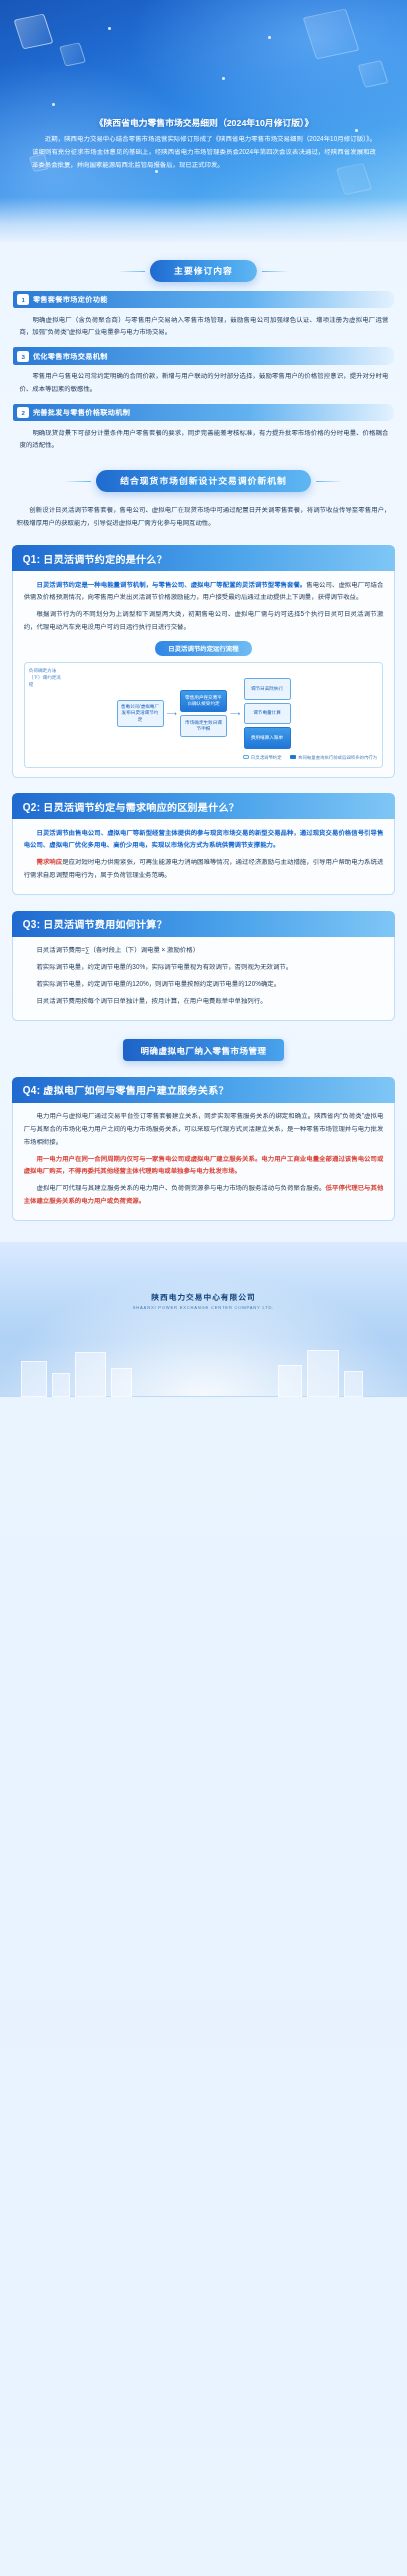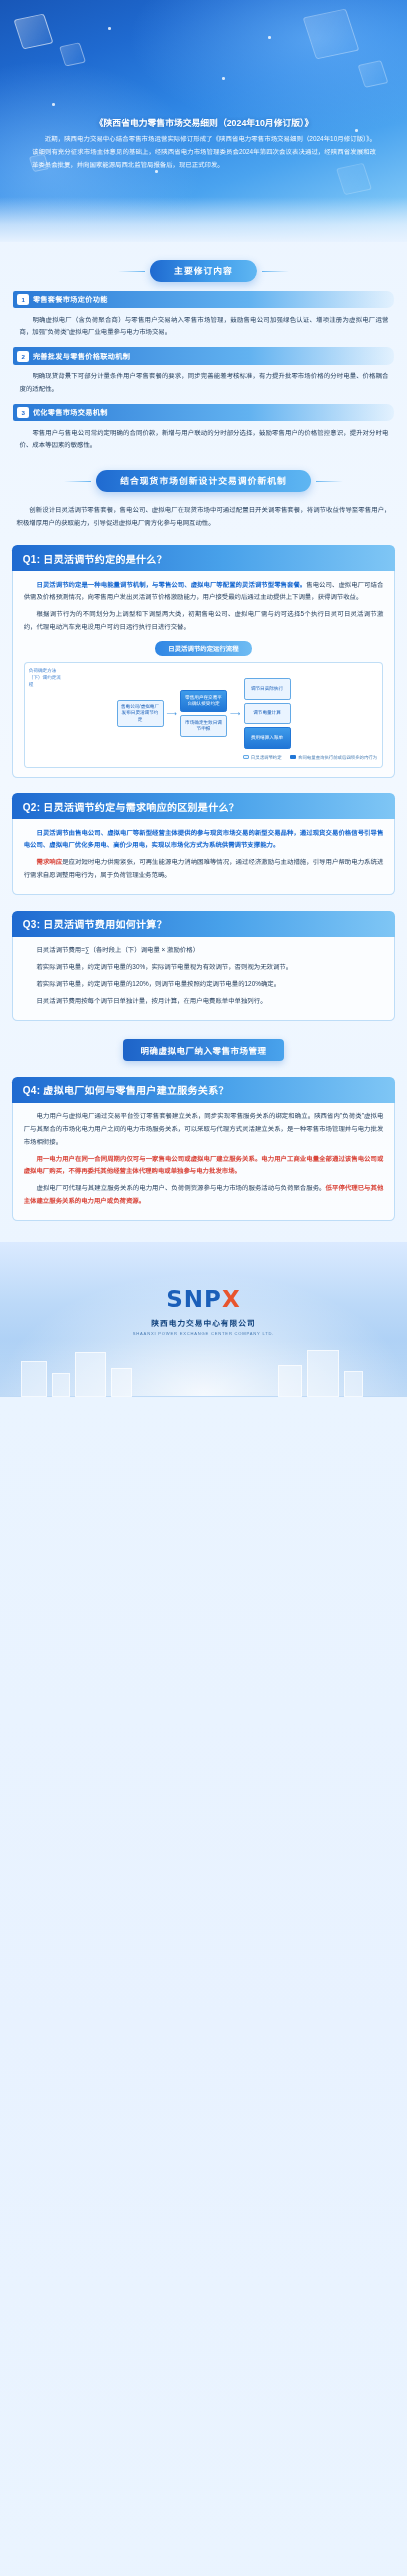--- a/index.html
+++ b/index.html
@@ -232,32 +232,32 @@
   <div class="item">
     <div class="item-head">
       <span class="item-num">1</span>
       <span class="item-head-text">零售套餐市场定价功能</span>
     </div>
     <div class="item-body">明确虚拟电厂（含负荷聚合商）与零售用户交易纳入零售市场管理，鼓励售电公司加强绿色认证、增项注册为虚拟电厂运营商，加强"负荷类"虚拟电厂业电量参与电力市场交易。</div>
   </div>
 
   <div class="item">
     <div class="item-head">
+      <span class="item-num">3</span>
+      <span class="item-head-text">优化零售市场交易机制</span>
+    </div>
+    <div class="item-body">零售用户与售电公司常约定明确的合同价款，新增与用户联动的分时部分选择，鼓励零售用户的价格管控意识，提升对分时电价、成本等因素的敏感性。</div>
+  </div>
+
+  <div class="item">
+    <div class="item-head">
       <span class="item-num">2</span>
       <span class="item-head-text">完善批发与零售价格联动机制</span>
     </div>
     <div class="item-body">明确现货背景下可部分计量条件用户零售套餐的要求，同步完善能差考核标准，有力提升批零市场价格的分时电量、价格耦合度的适配性。</div>
-  </div>
-
-  <div class="item">
-    <div class="item-head">
-      <span class="item-num">3</span>
-      <span class="item-head-text">优化零售市场交易机制</span>
-    </div>
-    <div class="item-body">零售用户与售电公司常约定明确的合同价款，新增与用户联动的分时部分选择，鼓励零售用户的价格管控意识，提升对分时电价、成本等因素的敏感性。</div>
   </div>
 
 </div>
 
 <div class="sec-title-wrap">
   <span class="sec-title">结合现货市场创新设计交易调价新机制</span>
 </div>
 <div class="para">创新设计日灵活调节零售套餐，售电公司、虚拟电厂在现货市场中可通过配置日开关调零售套餐，将调节收益传导至零售用户，积极增厚用户的获取能力，引导促进虚拟电厂需方化参与电网互动性。</div>
 
 <div class="q-head">Q1: 日灵活调节约定的是什么？</div>
@@ -332,20 +332,17 @@
   <div class="skyline">
     <span class="bld" style="left:20.6px;width:26px;height:36px;"></span>
     <span class="bld" style="left:52px;width:17.5px;height:24px;"></span>
     <span class="bld" style="left:75px;width:31px;height:45px;"></span>
     <span class="bld" style="left:111px;width:20.6px;height:29px;"></span>
     <span class="bld" style="left:278px;width:24px;height:32px;"></span>
     <span class="bld" style="left:307px;width:32px;height:47px;"></span>
     <span class="bld" style="left:344px;width:18.5px;height:26px;"></span>
   </div>
   <div class="footer-inner">
-    <div class="logo-mark">
-      <span>SNP<span class="accent">X</span></span>
-    </div>
     <div class="logo-cn">陕西电力交易中心有限公司</div>
     <div class="logo-en">SHAANXI POWER EXCHANGE CENTER COMPANY LTD.</div>
   </div>
 </div>
 
 
 </body></html>

